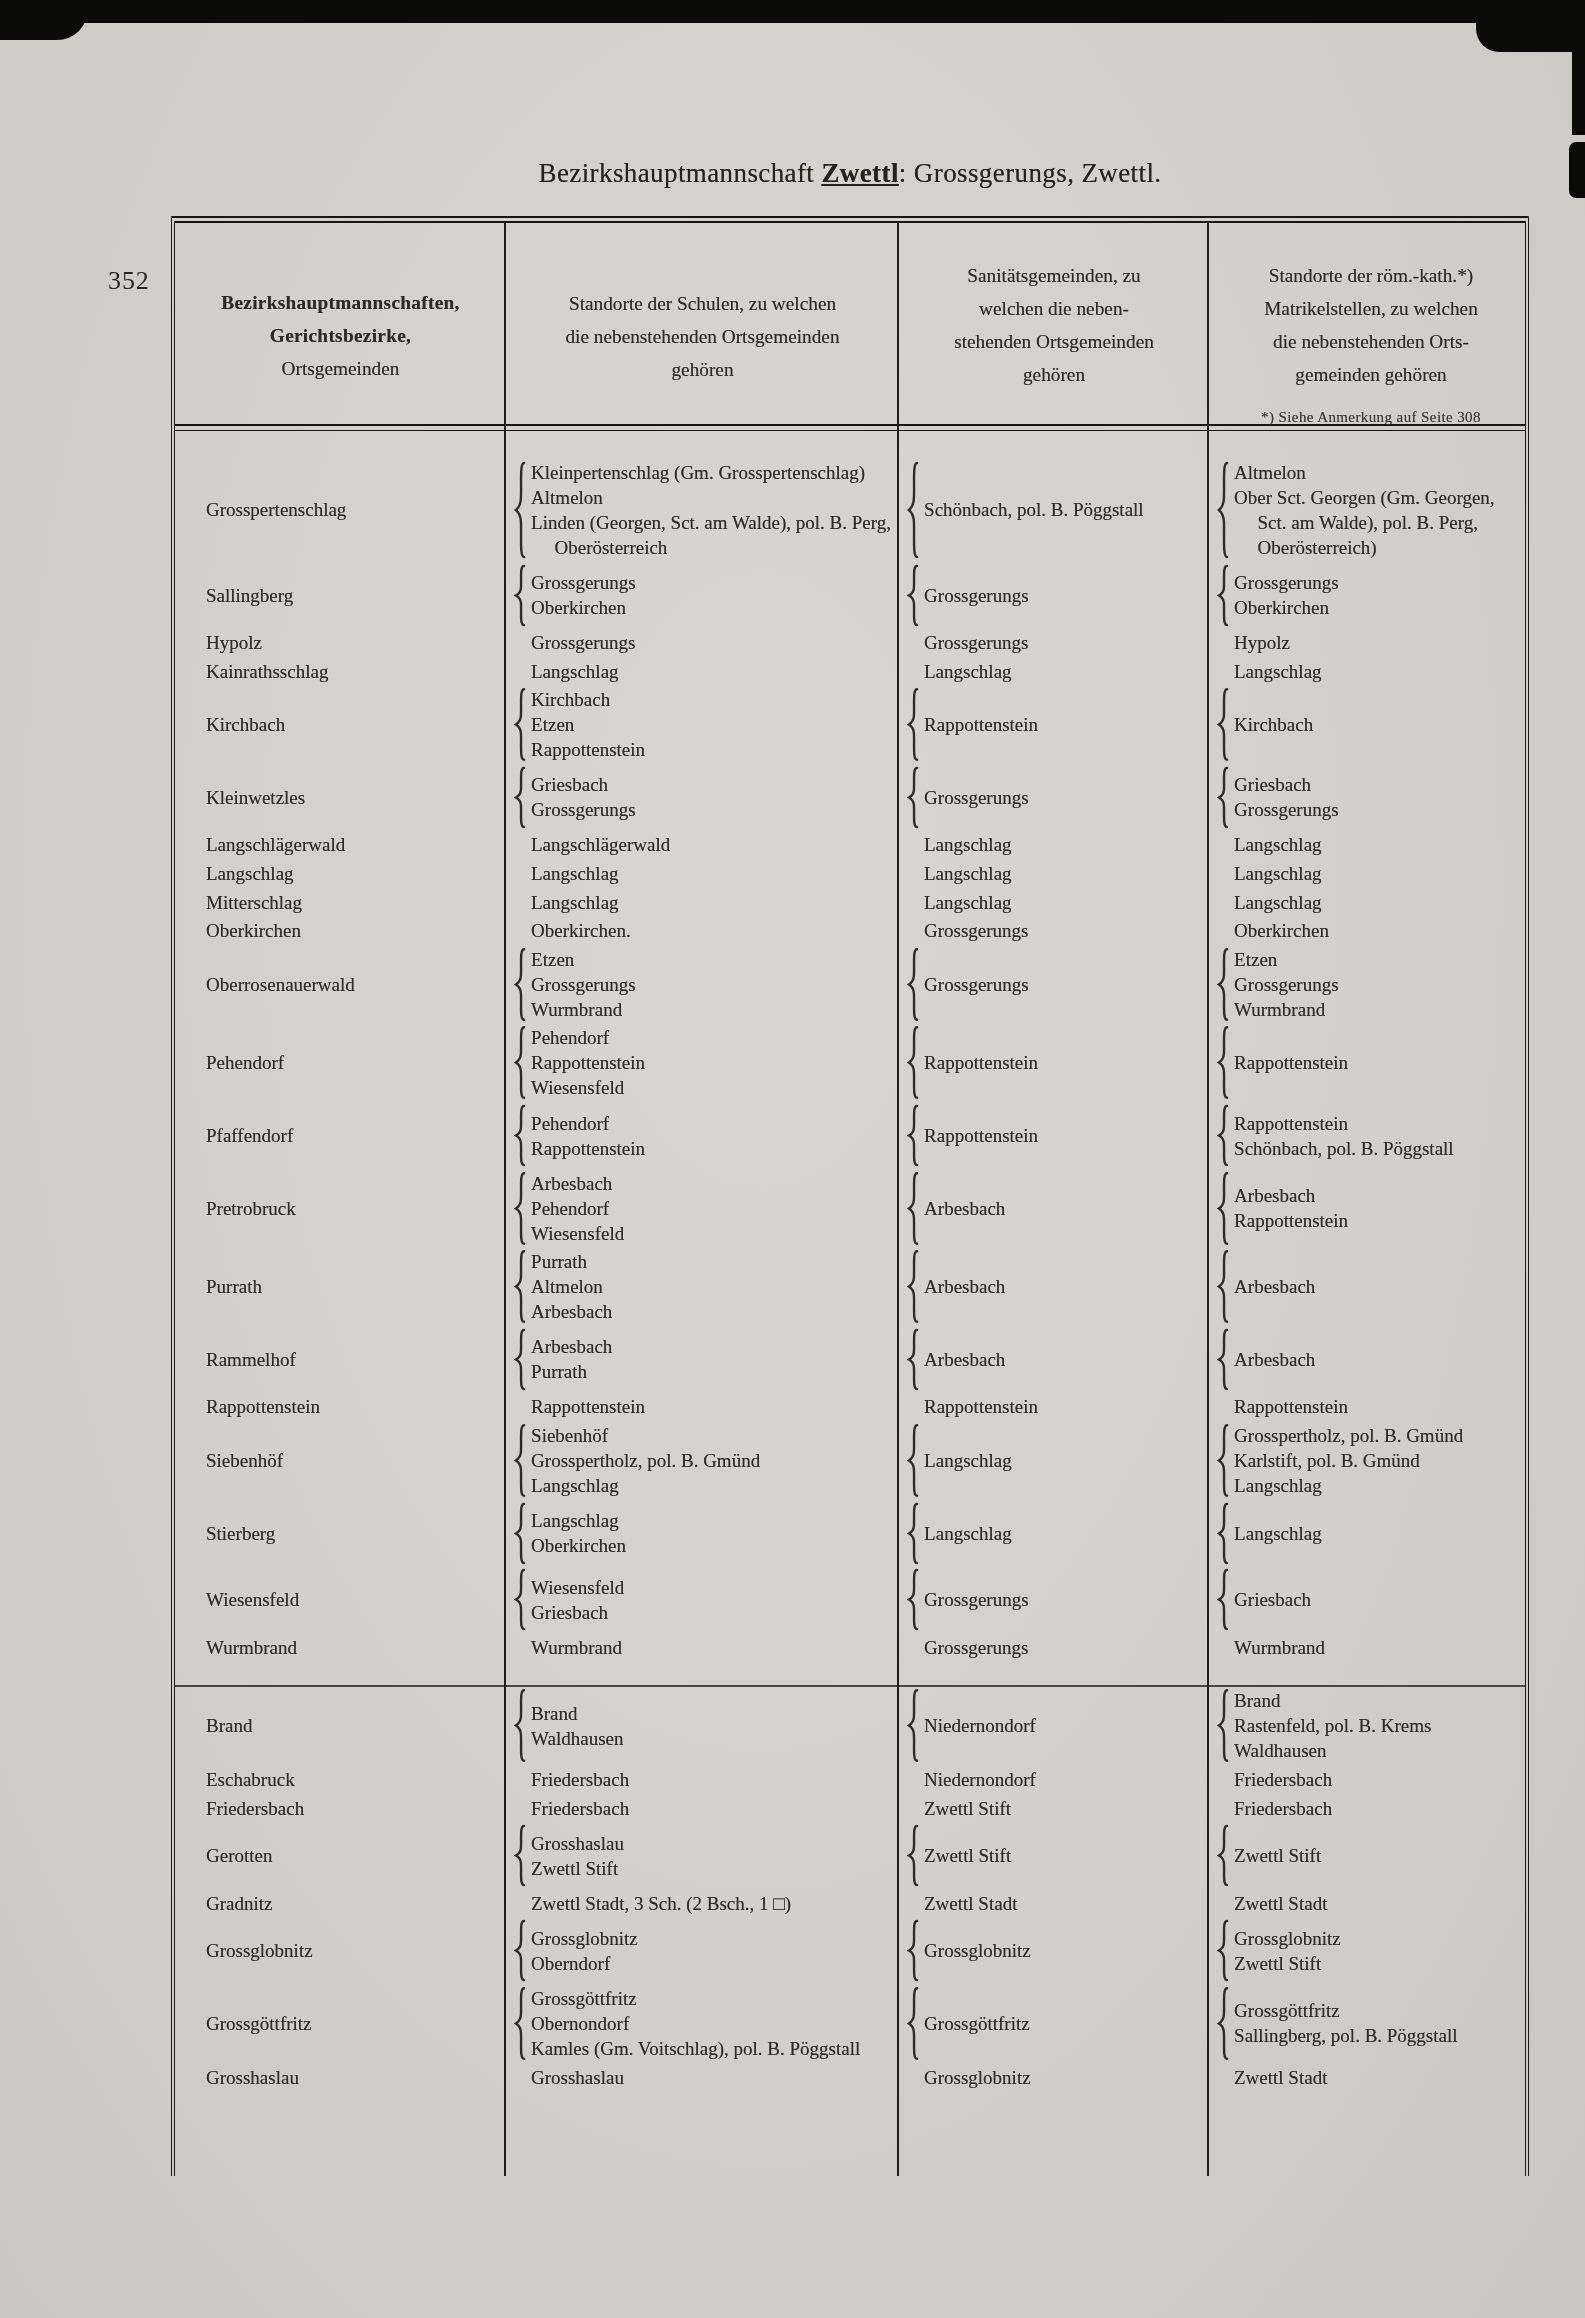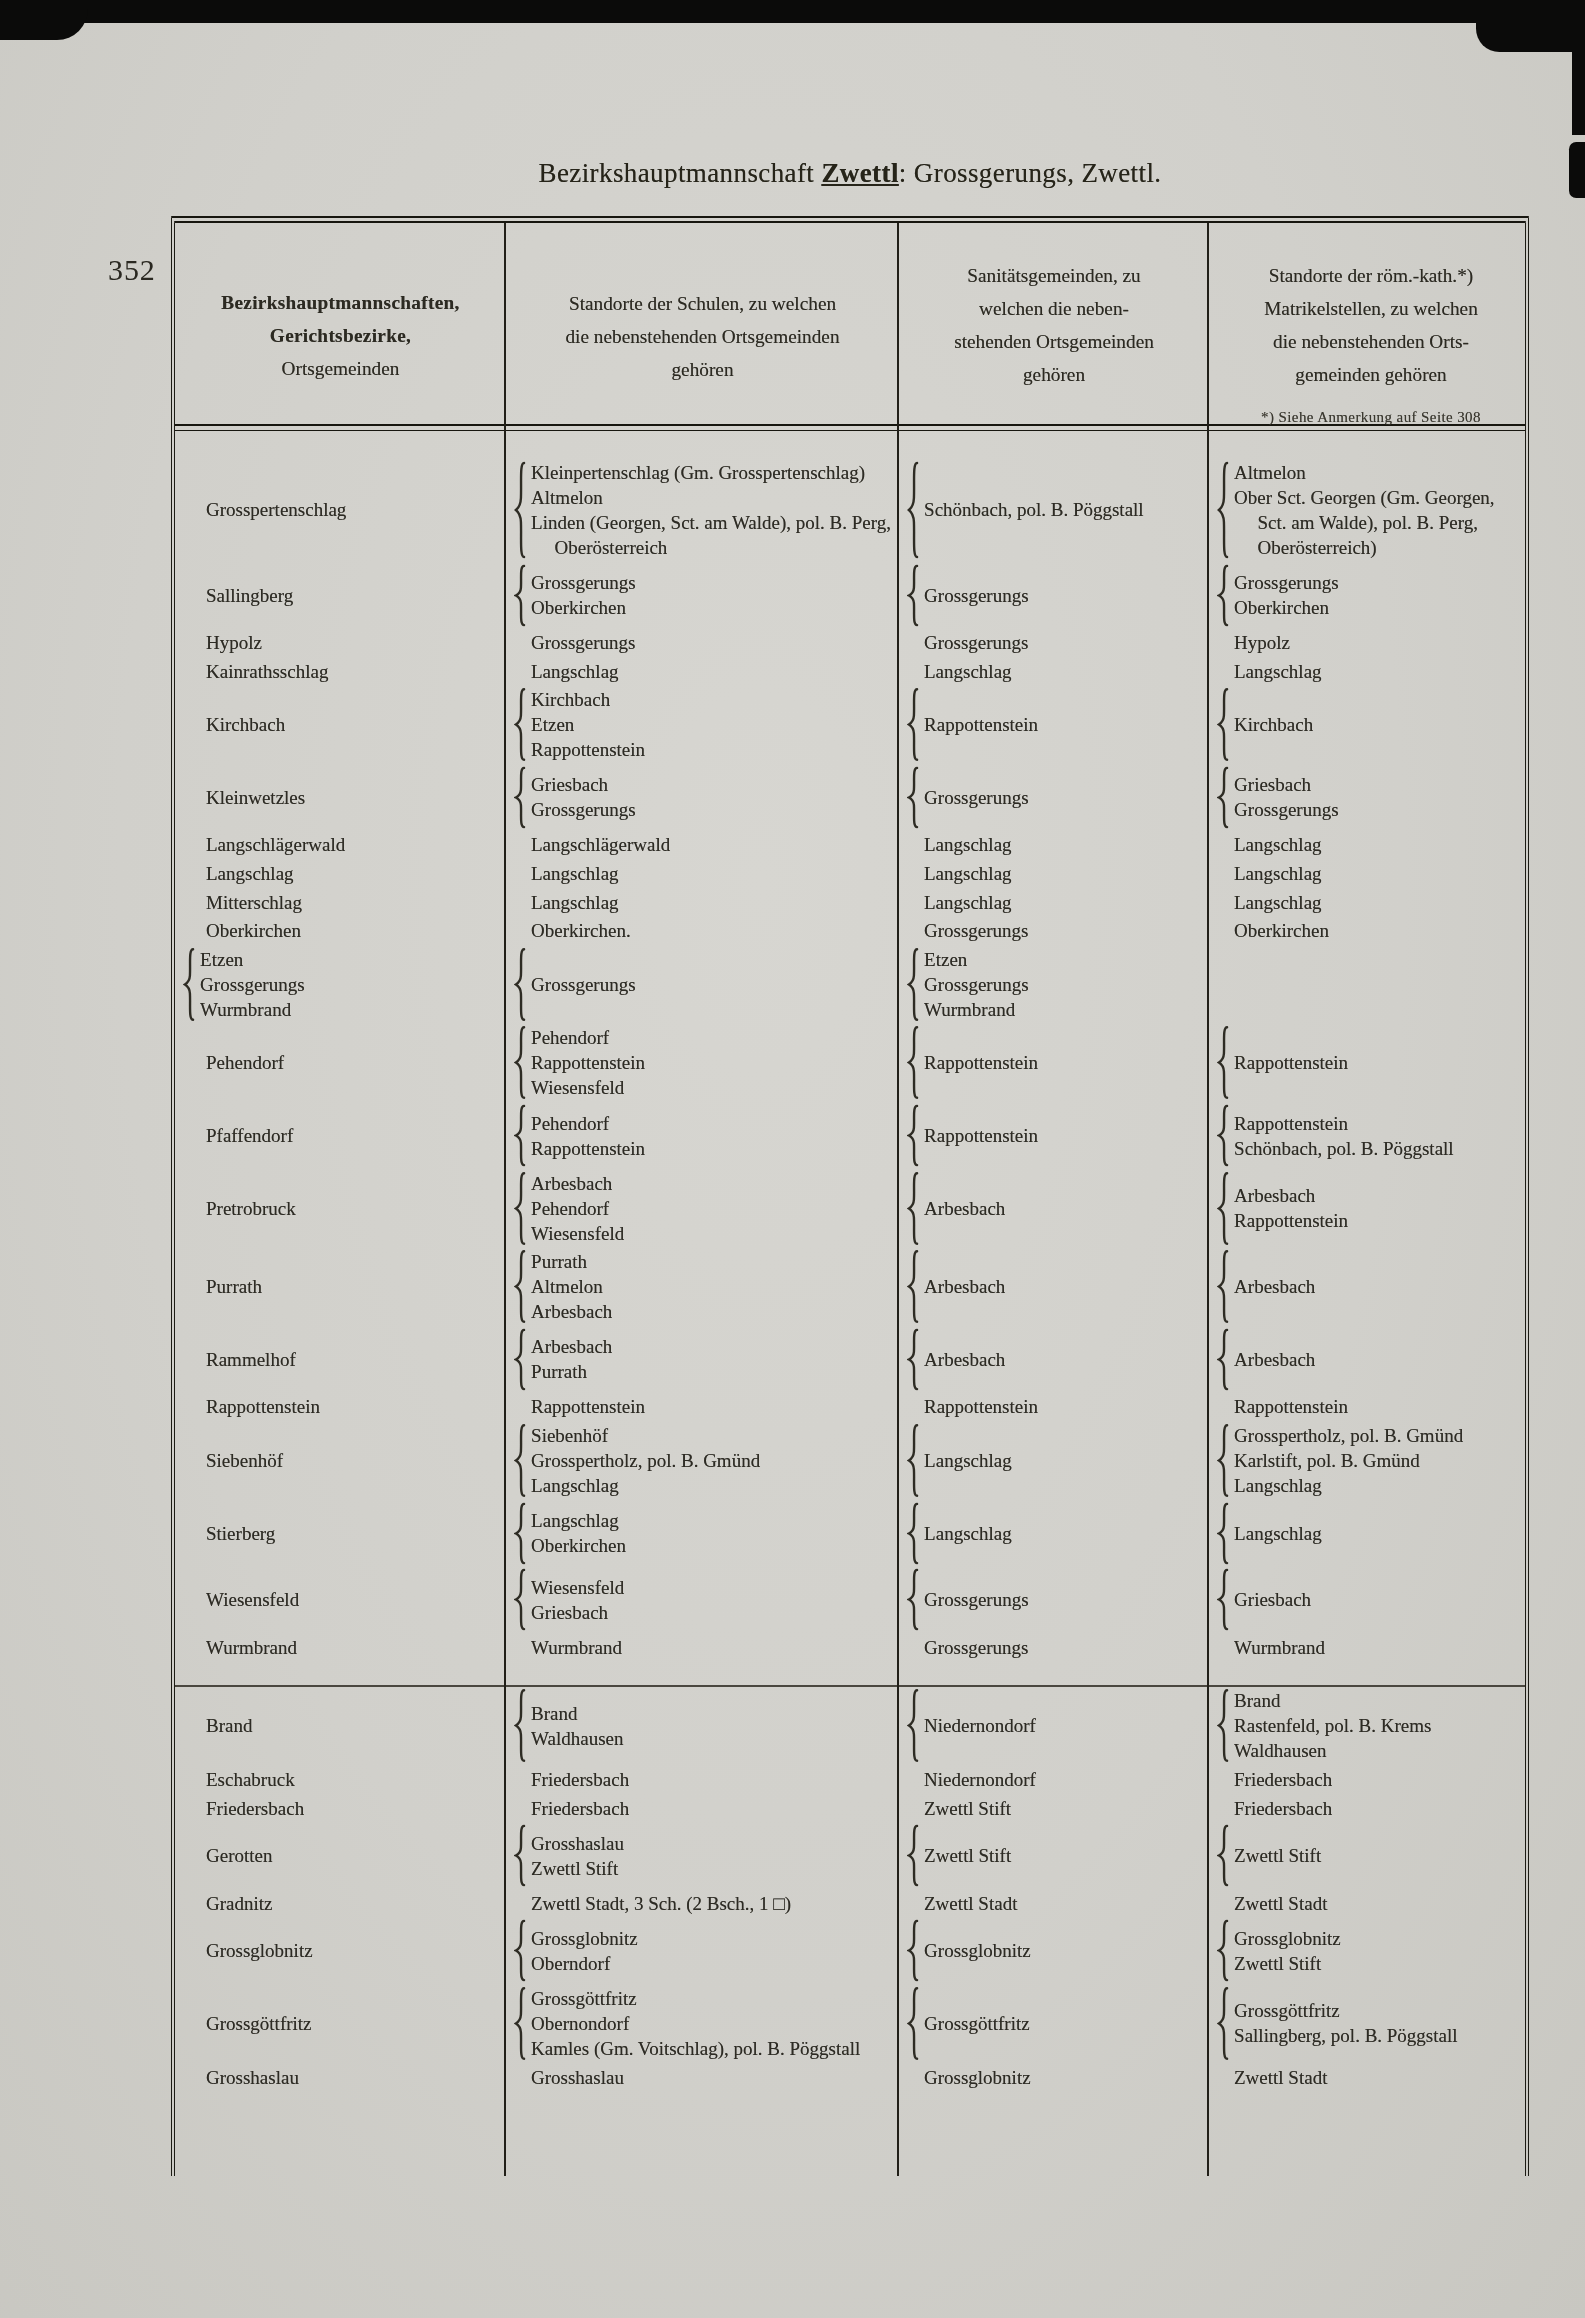--- a/index.html
+++ b/index.html
@@ -15,22 +15,22 @@
   }
   
   .artifact{position:absolute;background:#0b0b0a;}
   .top-bar{left:0;top:0;width:1586px;height:23.4px;}
   .corner-tl{left:0;top:0;width:88px;height:40px;border-radius:0 0 31px 0;}
   .corner-tr{right:0;top:0;width:110px;height:52px;border-radius:0 0 0 23.4px;}
   .edge-r1{right:0;top:0;width:14.4px;height:135px;}
   .edge-r2{right:0;top:142px;width:17px;height:56px;border-radius:7.2px 0 0 7.2px;}
 
   .page-number{
-    position:absolute;left:108px;top:253px;
-    font-size:30px;letter-spacing:0.9px;color:#2a2821;
+    position:absolute;left:108px;top:266px;
+    font-size:26px;letter-spacing:0.9px;color:#2a2821;
   }
   .doc-title{
     position:absolute;left:171px;top:158px;width:1358px;
     text-align:center;font-size:27px;letter-spacing:0.4px;color:#262419;
     text-shadow:0 0 0.5px rgba(35,33,25,.55);
   }
   .doc-title b{font-weight:700;text-decoration:underline;}
 
   .table{
     position:absolute;left:171px;top:216px;width:1358px;height:1960px;
@@ -365,20 +365,21 @@
             </div>
           </div>
           <div class="cell list">
             <span class="spacer"></span>
             <div class="lines">
               <div class="line">Oberkirchen</div>
             </div>
           </div>
         </div>
         <div class="trow">
+          <div class="cell name">Oberrosenauerwald</div>
           <div class="cell list">
             <svg viewBox="0 0 20 100" preserveAspectRatio="none" class="brace">
               <path d="M16 3 C9 3 12 22 11 38 C10.5 46 5 49 3 50 C5 51 10.5 54 11 62 C12 78 9 97 16 97"></path>
             </svg>
             <div class="lines">
               <div class="line">Etzen</div>
               <div class="line">Grossgerungs</div>
               <div class="line">Wurmbrand</div>
             </div>
           </div>

